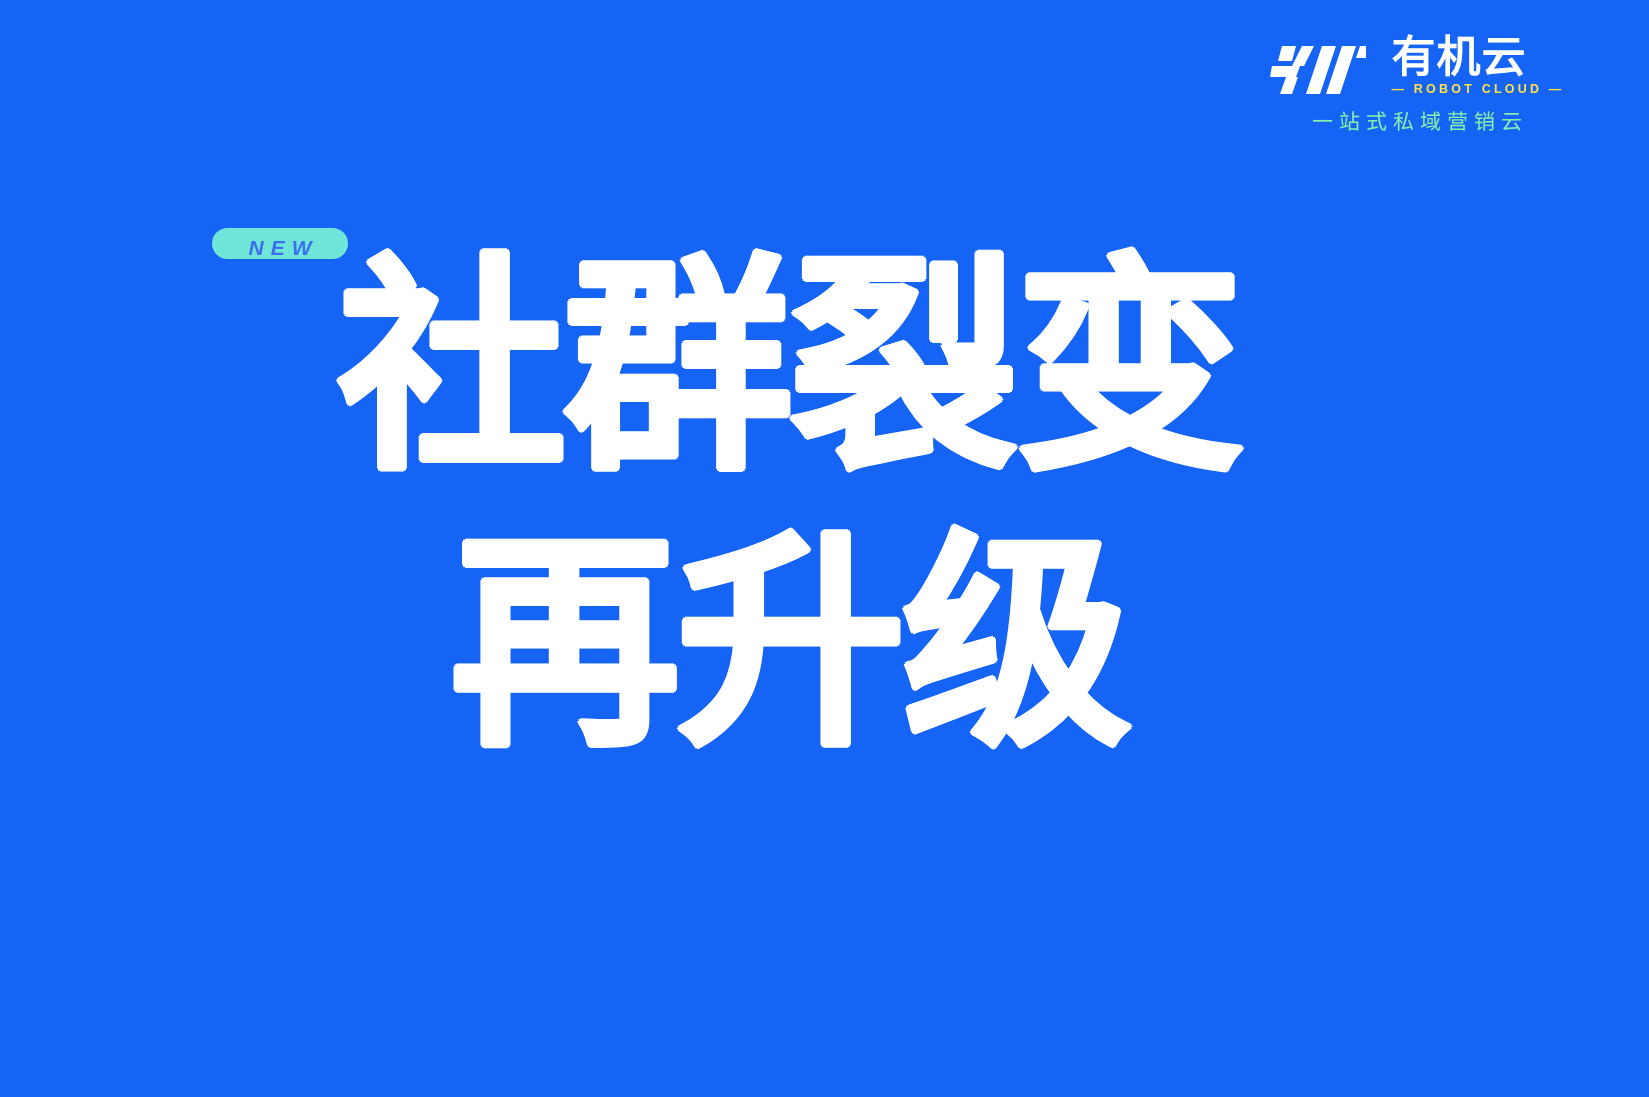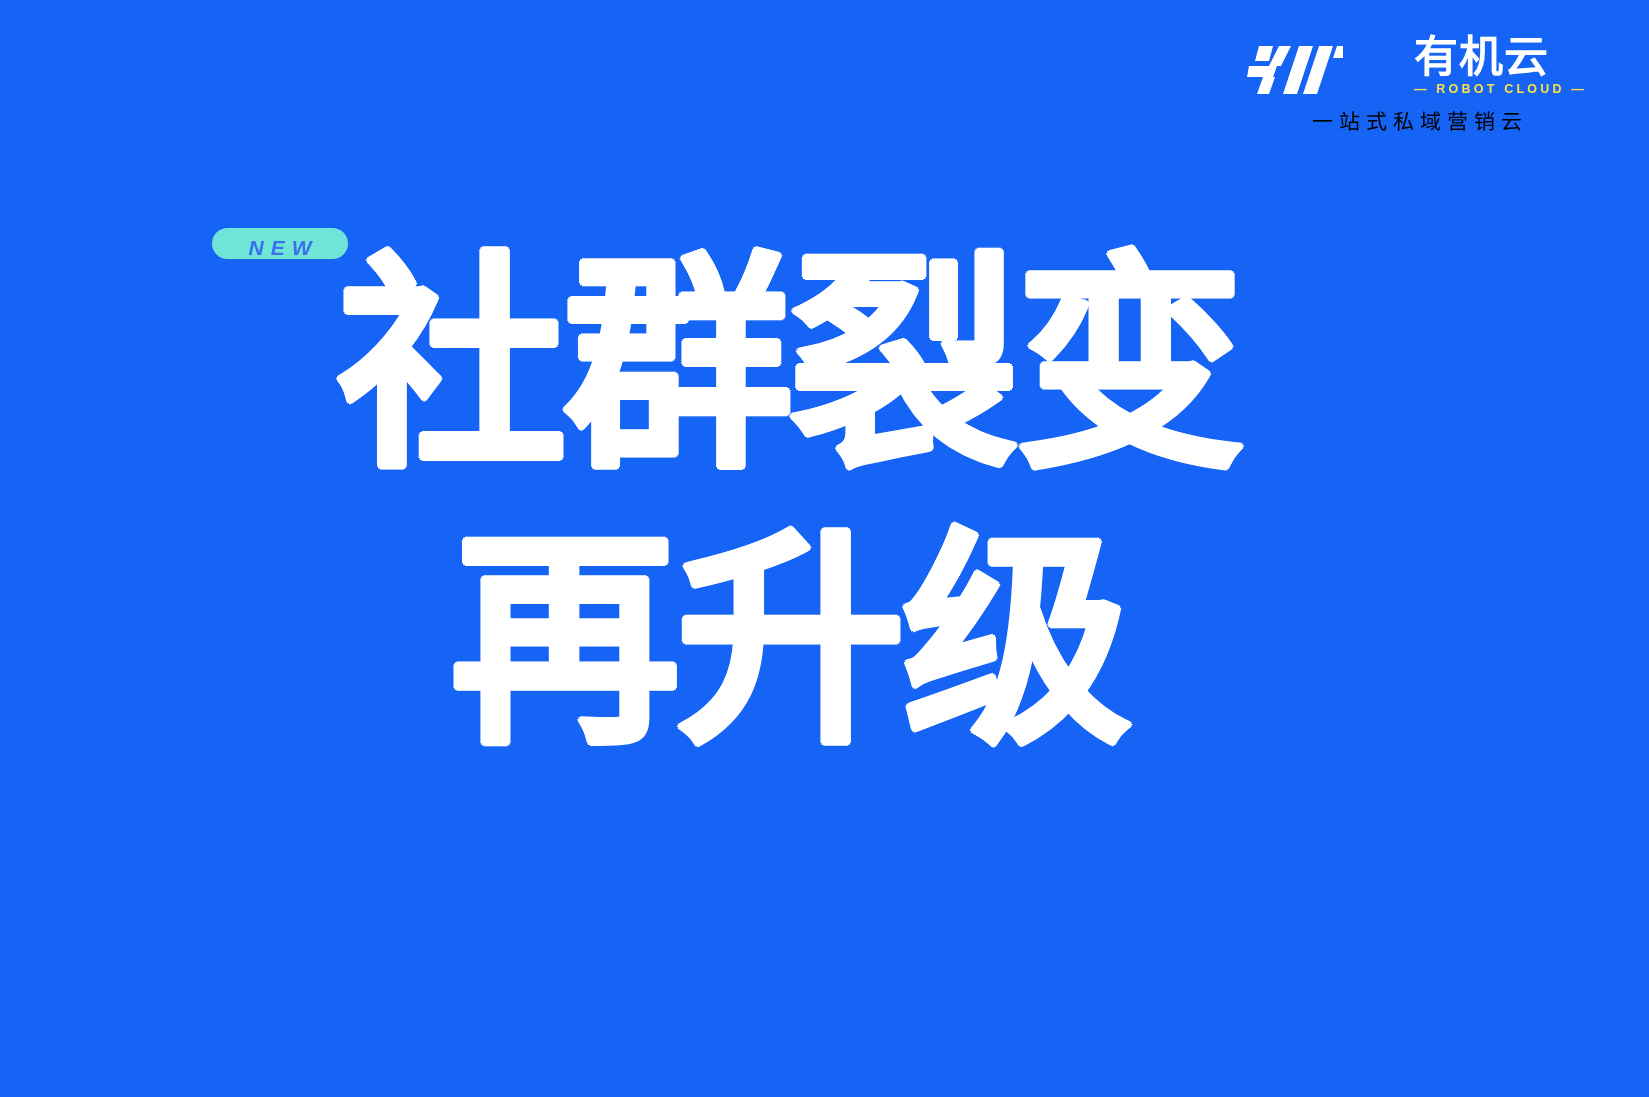--- a/index.html
+++ b/index.html
@@ -25,21 +25,21 @@
     top: 38px;
     right: 62px;
     width: 340px;
     text-align: center;
     user-select: none;
   }
 
   .brand-row {
     display: flex;
     align-items: flex-end;
-    justify-content: space-between;
+    justify-content: center;
     gap: 26px;
     height: 58px;
   }
 
   .brand-mark {
     display: block;
     width: 96px;
     height: 52px;
     flex: 0 0 auto;
   }
@@ -69,21 +69,21 @@
     letter-spacing: 3.2px;
     white-space: nowrap;
     text-align: center;
     font-family: "Liberation Sans", sans-serif;
   }
 
   .brand-tagline {
     margin-top: 14px;
     font-size: 21px;
     line-height: 24px;
-    color: #000000;
+    color: #86efac;
     letter-spacing: 6px;
     text-indent: 6px;
     white-space: nowrap;
     font-family: "DejaVu Sans", "Liberation Sans", sans-serif;
   }
 
   
   .new-badge {
     position: absolute;
     left: 212px;
@@ -118,21 +118,21 @@
     top: 243px;
     width: 1649px;
     z-index: 2;
     user-select: none;
   }
 
   .headline-line {
     color: #ffffff;
     font-weight: 900;
     white-space: nowrap;
-    font-family: Liberation Serif, serif;
+    font-family: Liberation Sans, sans-serif;
     text-shadow:
        2px 0 0 currentColor, -2px 0 0 currentColor,
        0 2px 0 currentColor, 0 -2px 0 currentColor,
        2px 2px 0 currentColor, -2px 2px 0 currentColor,
        2px -2px 0 currentColor, -2px -2px 0 currentColor,
        3px 0 0 currentColor, -3px 0 0 currentColor,
        0 3px 0 currentColor, 0 -3px 0 currentColor;
   }
 
   .headline-line-1 {

